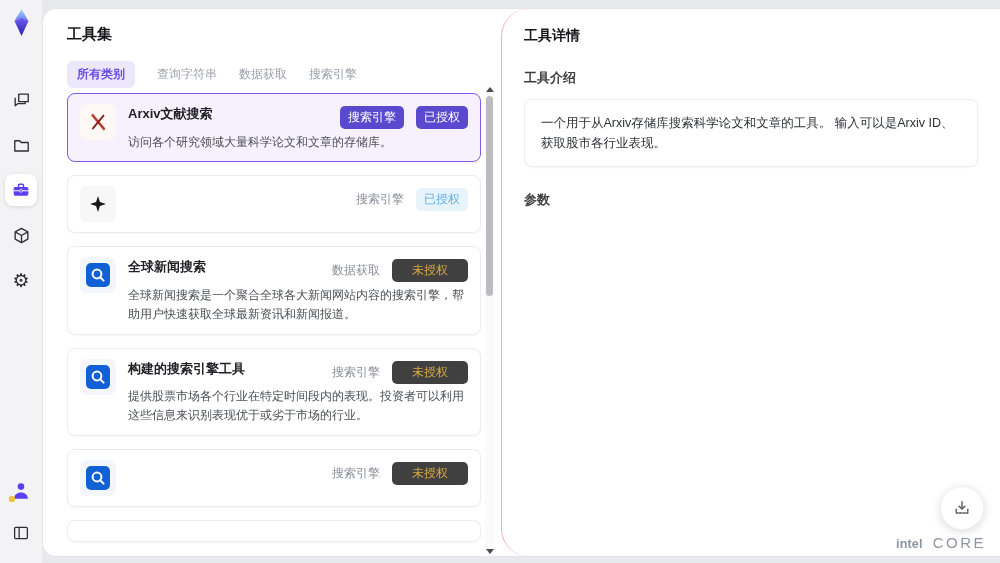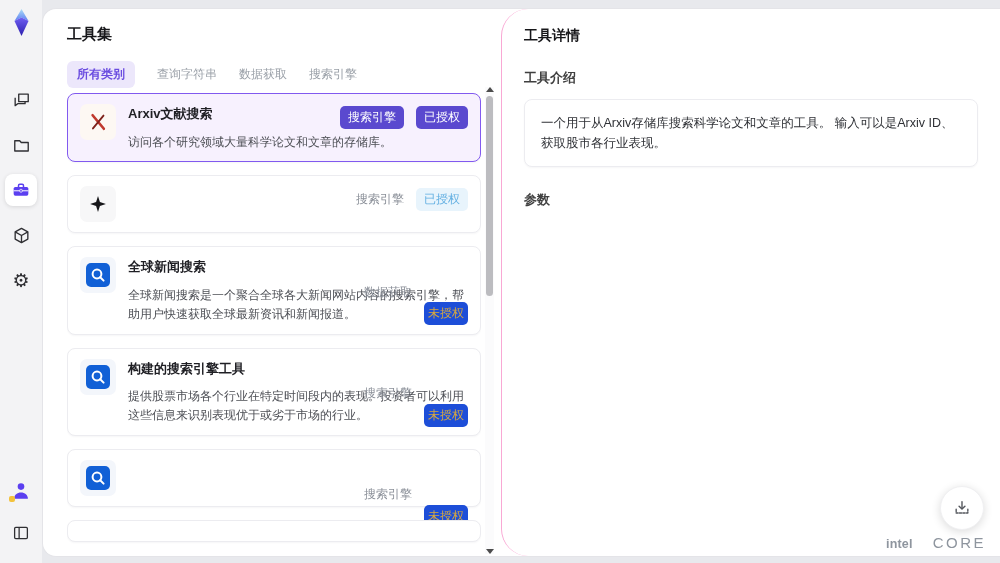--- a/index.html
+++ b/index.html
@@ -37,42 +37,42 @@
   .tile.arxiv{background:#fdf8f3;}
   .tile.star{background:#f7f7f8;}
   .tile.search{background:#f3f6fb;}
   .tool-text{flex:1;min-width:0;}
   .tool-name{font-size:13px;font-weight:bold;color:#1f1f24;margin-right:96px;line-height:1.3;padding-top:2px;}
   .tool-desc{font-size:12px;color:#4d4f55;line-height:1.55;margin-top:10px;}
   .tool-badges{position:absolute;top:12px;right:12px;display:flex;align-items:center;gap:12px;font-size:12px;white-space:nowrap;}
   .cat-plain{color:#8b9099;}
   .badge-solid{background:#5a49cf;color:#fff;padding:3px 8px;border-radius:5px;}
   .badge-blue{background:#e8f4fc;color:#64b0e2;padding:3px 8px;border-radius:5px;}
-  .badge-yellow{background:#1d4ed8;color:#d7a83f;padding:3px 4px;border-radius:5px;margin-top:43px;}
+  .badge-yellow{background:#404040;color:#d7a83f;padding:3px 20px;border-radius:5px;}
   
   .vscroll{position:absolute;left:442px;top:78px;bottom:2px;width:9px;background:#fbfbfc;}
   .vscroll .arrow-up,.vscroll .arrow-down{position:absolute;left:1px;width:0;height:0;border-left:4px solid transparent;border-right:4px solid transparent;cursor:pointer;}
   .vscroll .arrow-up{top:0;border-bottom:5px solid #4c4c4c;}
   .vscroll .arrow-down{bottom:0;border-top:5px solid #4c4c4c;}
   .vscroll .thumb{position:absolute;left:1px;top:9px;width:7px;height:200px;background:#bcbcc0;border-radius:4px;cursor:grab;}
   
   .detail-panel{position:absolute;left:458px;top:0;right:0;bottom:0;border-left:1px solid #f9a8d4;background:#fff;padding:18px 22px;box-sizing:border-box;border-radius:27px;}
   .detail-title{font-size:14px;font-weight:bold;color:#17171a;}
   .section-h{font-size:13px;font-weight:bold;color:#404040;margin-top:24px;}
   .info-box{margin-top:12px;border:1px solid #ececf0;border-radius:8px;background:#fff;
     box-shadow:0 1px 2px rgba(20,20,40,.04);padding:13px 16px;font-size:12.5px;color:#2f3136;line-height:1.6;}
   .param-row .param-head{display:flex;align-items:baseline;gap:7px;}
   .param-name{font-size:13px;font-weight:bold;color:#1b1b1f;}
   .param-type{font-size:12px;color:#9aa0a8;}
   .param-req{font-size:12px;color:#e05a55;}
   .param-desc{margin-top:9px;font-size:12.5px;color:#3c3e44;}
   
   .fab{position:absolute;right:16px;bottom:26px;width:42px;height:42px;border-radius:50%;background:#fff;
     border:1px solid #f0f0f2;box-shadow:0 2px 10px rgba(0,0,0,.14);display:flex;align-items:center;justify-content:center;cursor:pointer;}
-  .brand{position:absolute;right:14px;bottom:5px;color:#8e959e;font-size:12.5px;display:flex;align-items:baseline;gap:20px;}
+  .brand{position:absolute;right:14px;bottom:5px;color:#8e959e;font-size:12.5px;display:flex;align-items:baseline;gap:10px;}
   .brand .b1{font-weight:bold;letter-spacing:.2px;}
   .brand .b2{font-size:15px;letter-spacing:2.5px;text-transform:uppercase;}
   svg{display:block;}
 </style>
 </head>
 <body>
 
 <div class="rail">
   <div class="rail-logo">
     <svg width="27" height="30" viewBox="0 0 27 30">

